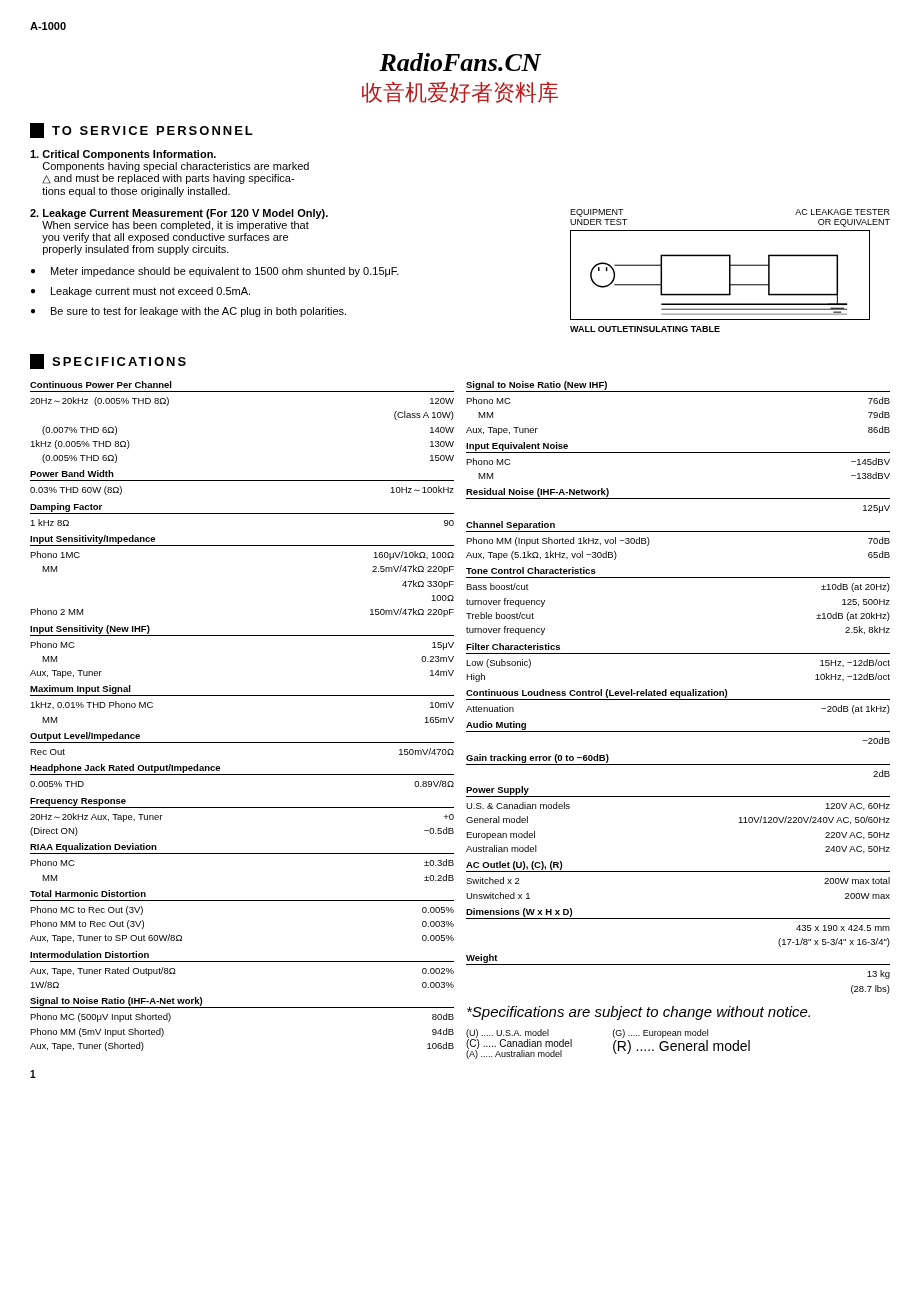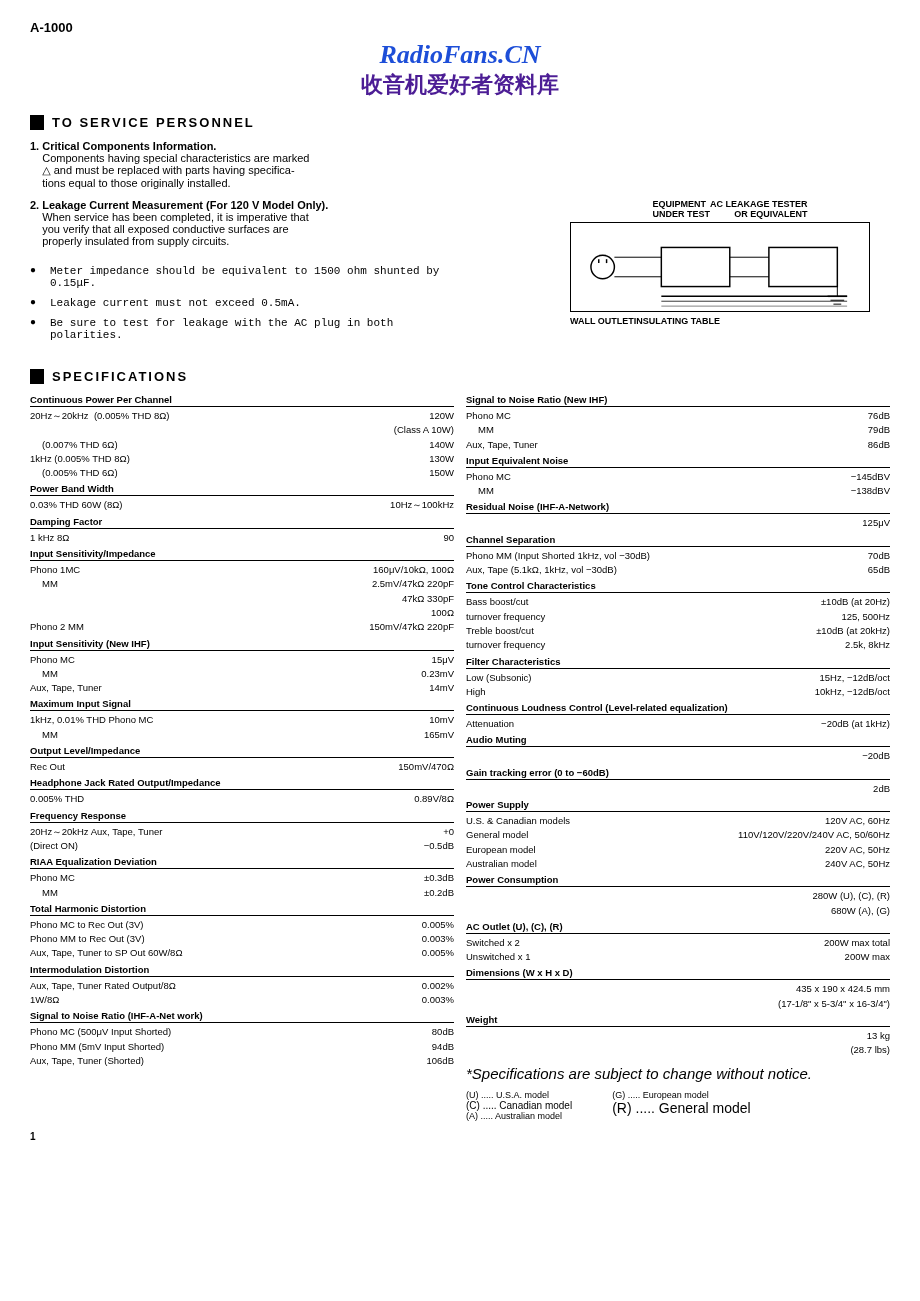--- a/index.html
+++ b/index.html
@@ -13,34 +13,34 @@
       padding: 20px 30px;
     }
     .header {
       text-align: center;
       margin-bottom: 10px;
     }
     .header-title {
       font-size: 26px;
       font-style: italic;
       font-weight: bold;
-      color: #1d4ed8;
+      color: #000000;
       font-family: Georgia, serif;
     }
     .header-subtitle {
       font-size: 22px;
-      font-weight: bold;
-      color: #4c1d95;
+      font-weight: normal;
+      color: #b91c1c;
       font-family: sans-serif;
     }
     .model-number {
-      font-size: 13px;
+      font-size: 11px;
       text-align: left;
       font-weight: bold;
-      margin-bottom: 5px;
+      margin-bottom: 16px;
     }
     .section-title {
       font-size: 13px;
       font-weight: bold;
       border-left: 14px solid #000;
       padding-left: 8px;
       margin: 15px 0 10px 0;
       letter-spacing: 2px;
     }
     .service-section {
@@ -51,21 +51,20 @@
     }
     .service-item-numbered .num {
       font-weight: bold;
       display: inline;
       text-align: right;
     }
     .bullet-item {
       margin-bottom: 8px;
       padding-left: 20px;
       position: relative;
-      font-family: Liberation Mono, monospace;
     }
     .bullet-item::before {
       content: "●";
       position: absolute;
       left: 0;
       font-size: 10px;
     }
     .specs-section {
       margin-top: 20px;
     }
@@ -137,40 +136,40 @@
 
   <div class="service-item-numbered">
     <span class="num">1. Critical Components Information.</span><br>
     &nbsp;&nbsp;&nbsp;&nbsp;Components having special characteristics are marked<br>
     &nbsp;&nbsp;&nbsp;&nbsp;△ and must be replaced with parts having specifica-<br>
     &nbsp;&nbsp;&nbsp;&nbsp;tions equal to those originally installed.
   </div>
 
   <div style="display:flex; justify-content: space-between;">
     <div style="flex:1; max-width: 440px;">
-      <div class="service-item-numbered" style="margin-bottom:18px;">
+      <div class="service-item-numbered" style="margin-bottom:10px;">
         <span class="num">2. Leakage Current Measurement (For 120 V Model Only).</span><br>
         &nbsp;&nbsp;&nbsp;&nbsp;When service has been completed, it is imperative that<br>
         &nbsp;&nbsp;&nbsp;&nbsp;you verify that all exposed conductive surfaces are<br>
         &nbsp;&nbsp;&nbsp;&nbsp;properly insulated from supply circuits.
       </div>
 
       <div class="bullet-item">
         Meter impedance should be equivalent to 1500 ohm shunted by 0.15μF.
       </div>
       <div class="bullet-item">
         Leakage current must not exceed 0.5mA.
       </div>
       <div class="bullet-item">
         Be sure to test for leakage with the AC plug in both polarities.
       </div>
     </div>
 
     <div style="width:320px; margin-left:20px; margin-top:0px;">
-      <div style="display:flex; justify-content:center; font-size:9px; font-weight:bold; margin-bottom:3px;">
+      <div style="display:flex; justify-content:space-between; font-size:9px; font-weight:normal; margin-bottom:3px;">
         <div>
           <span>EQUIPMENT</span><br>
           <span>UNDER TEST</span>
         </div>
         <div style="text-align:right;">
           <span>AC LEAKAGE TESTER</span><br>
           <span>OR EQUIVALENT</span>
         </div>
       </div>
       <svg width="300" height="90" viewBox="0 0 300 90" style="border:1px solid #000;">
@@ -509,31 +508,20 @@
         <div class="spec-row">
             <span class="spec-label">European model</span>
             <span class="spec-value">220V AC, 50Hz</span>
           </div>
         <div class="spec-row">
             <span class="spec-label">Australian model</span>
             <span class="spec-value">240V AC, 50Hz</span>
           </div>
       </div>
 
-      <div class="spec-group">
-        <div class="spec-group-title">Power Consumption</div>
-        <div class="spec-row">
-            <span class="spec-label"></span>
-            <span class="spec-value">280W (U), (C), (R)</span>
-          </div>
-        <div class="spec-row">
-            <span class="spec-label"></span>
-            <span class="spec-value">680W (A), (G)</span>
-          </div>
-      </div>
 
       <div class="spec-group">
         <div class="spec-group-title">AC Outlet (U), (C), (R)</div>
         <div class="spec-row">
             <span class="spec-label">Switched x 2</span>
             <span class="spec-value">200W max total</span>
           </div>
         <div class="spec-row">
             <span class="spec-label">Unswitched x 1</span>
             <span class="spec-value">200W max</span>

